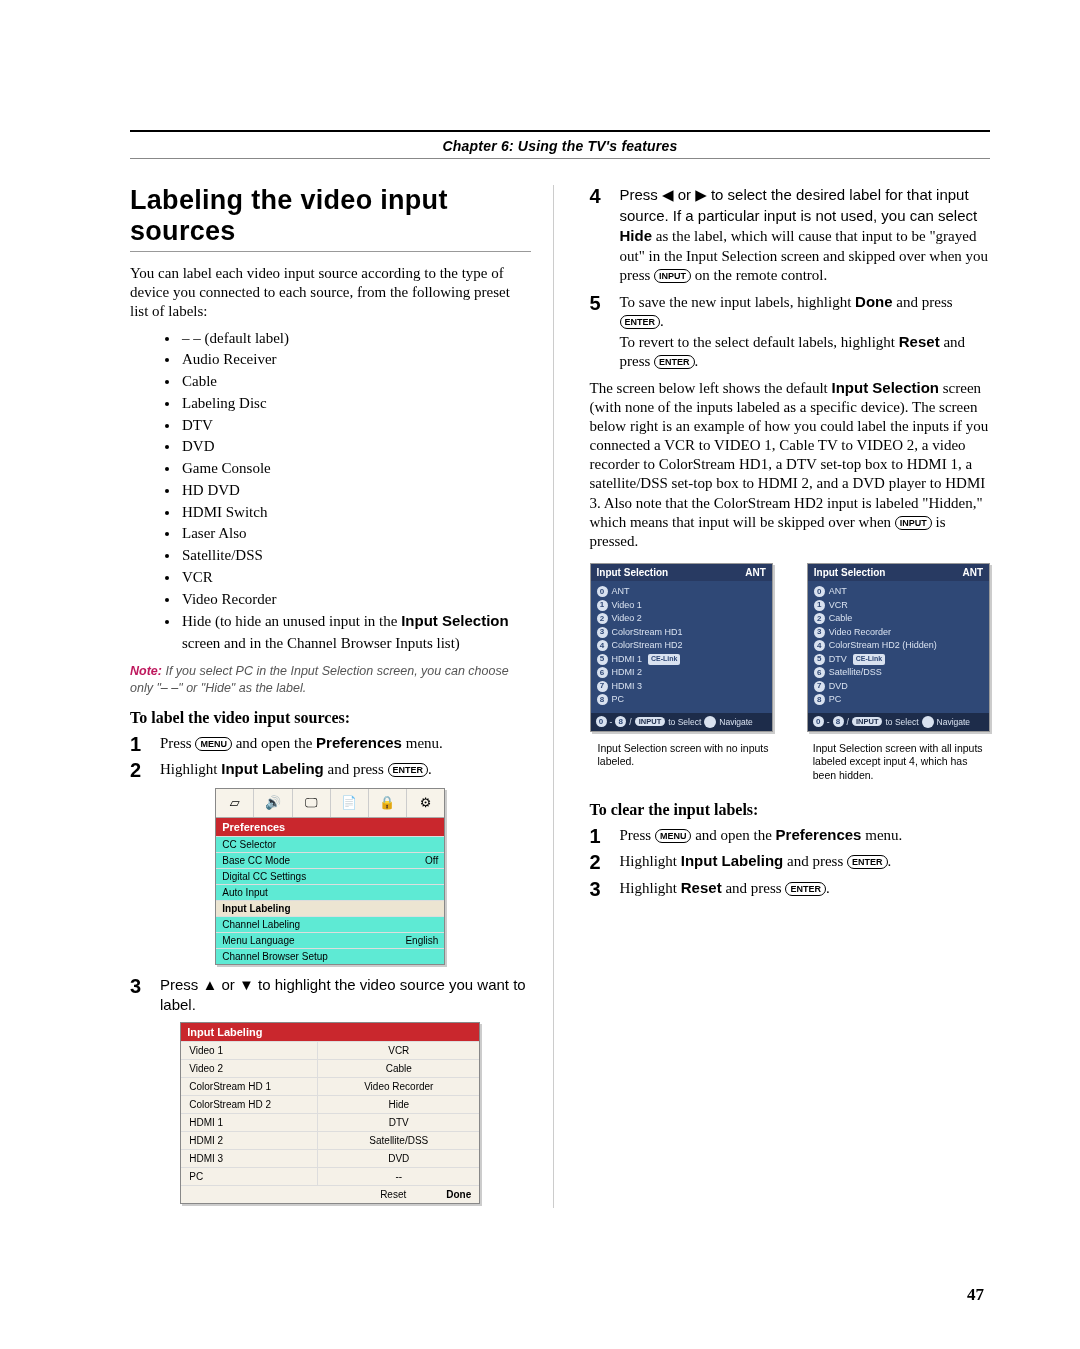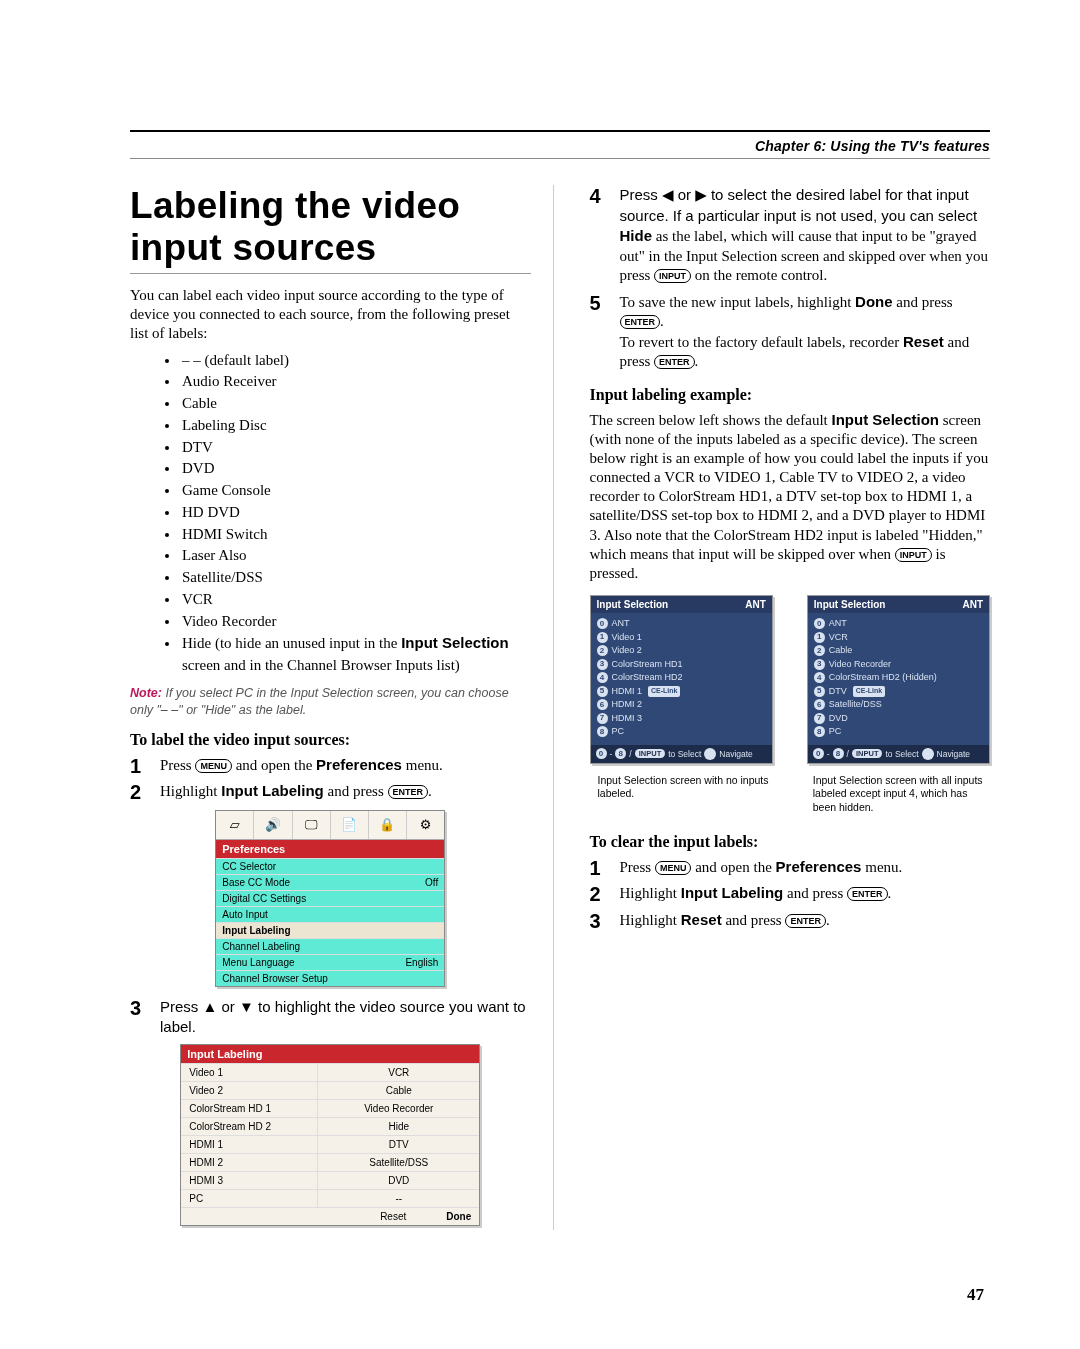--- a/index.html
+++ b/index.html
@@ -11,21 +11,21 @@
     width: 1080px;
     height: 1349px;
     position: relative;
   }
   .page {
     padding: 130px 90px 40px 130px;
   }
   .chapter-header {
     border-top: 2px solid #000;
     border-bottom: 1px solid #888;
-    text-align: right;
+    text-align: center;
     font-family: Arial, Helvetica, sans-serif;
     font-weight: bold;
     font-style: italic;
     color: #000;
     font-size: 14px;
     letter-spacing: 0.2px;
     padding: 6px 0 4px;
     margin-bottom: 26px;
   }
   .columns {
@@ -33,21 +33,21 @@
     gap: 36px;
   }
   .col {
     flex: 1 1 0;
     min-width: 0;
   }
   .col-left { border-right: 1px solid #ccc; padding-right: 22px; }
   h1.main-title {
     font-family: Arial, Helvetica, sans-serif;
     font-weight: 900;
-    font-size: 37px;
+    font-size: 27px;
     margin: 0 0 4px;
     letter-spacing: 0.3px;
   }
   .rule { border-top: 1px solid #999; margin: 2px 0 12px; }
   p.body {
     font-size: 15px;
     line-height: 1.28;
     margin: 0 0 6px;
   }
   ul.bullets {
@@ -352,25 +352,24 @@
     </div>
 
     <div class="col">
       <ol class="steps" style="counter-reset: step 3;">
         <li>
           <span class="arrow">Press ◀ or ▶ to select the desired label for that input source. If a particular input is not used, you can select </span><span class="bold-sans">Hide</span><span> as the label, which will cause that input to be "grayed out" in the Input Selection screen and skipped over when you press </span><span class="key">INPUT</span><span> on the remote control.</span>
         </li>
         <li>
           <span>To save the new input labels, highlight </span><span class="bold-sans">Done</span><span> and press </span><span class="key">ENTER</span><span>.</span>
           <br>
-          <span>To revert to the factory default labels, recorder </span><span class="bold-sans">Reset</span><span> and press </span><span class="key">ENTER</span><span>.</span>
+          <span>To revert to the select default labels, highlight </span><span class="bold-sans">Reset</span><span> and press </span><span class="key">ENTER</span><span>.</span>
         </li>
       </ol>
 
-      <div class="sub-head" style="margin-top:14px;">Input labeling example:</div>
       <p class="body">
         <span>The screen below left shows the default </span><span class="bold-sans">Input Selection</span><span> screen (with none of the inputs labeled as a specific device). The screen below right is an example of how you could label the inputs if you connected a VCR to VIDEO 1, Cable TV to VIDEO 2, a video recorder to ColorStream HD1, a DTV set-top box to HDMI 1, a satellite/DSS set-top box to HDMI 2, and a DVD player to HDMI 3. Also note that the ColorStream HD2 input is labeled "Hidden," which means that input will be skipped over when </span><span class="key">INPUT</span><span> is pressed.</span>
       </p>
 
       <div class="sel-wrap">
 
         <div class="sel-box">
           <div class="sel-head">
               <span>Input Selection</span>
               <span>ANT</span>

